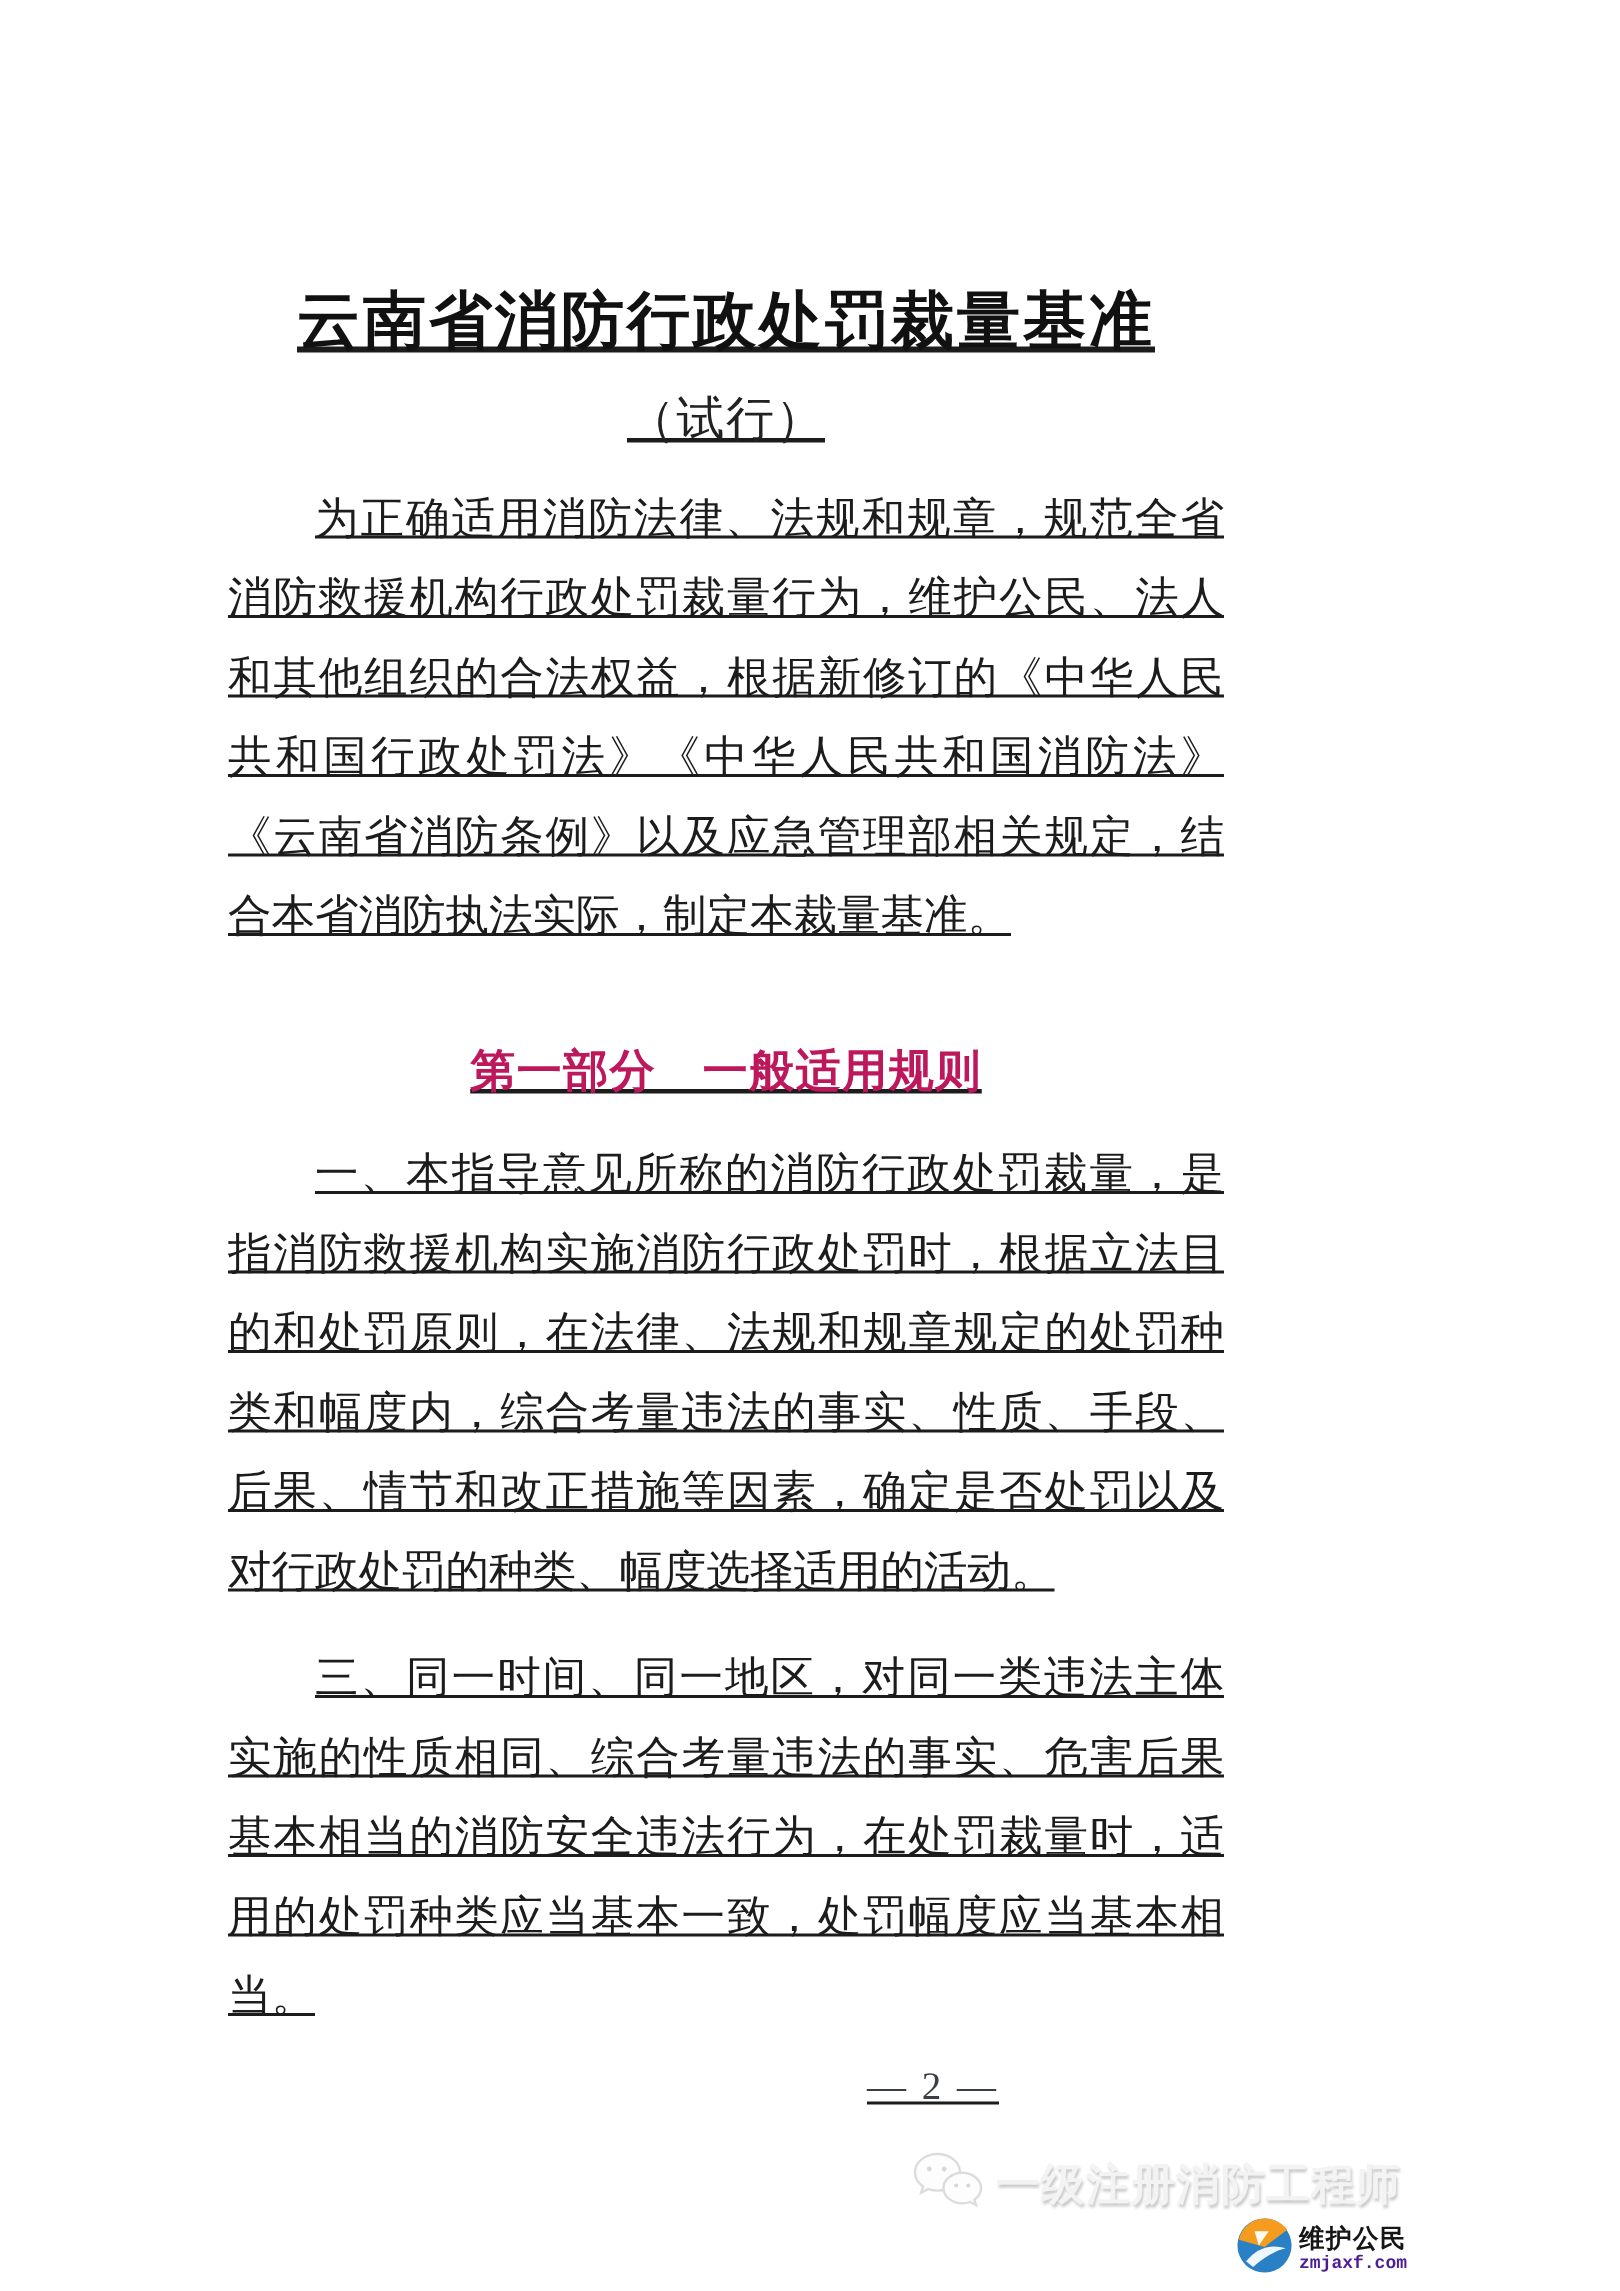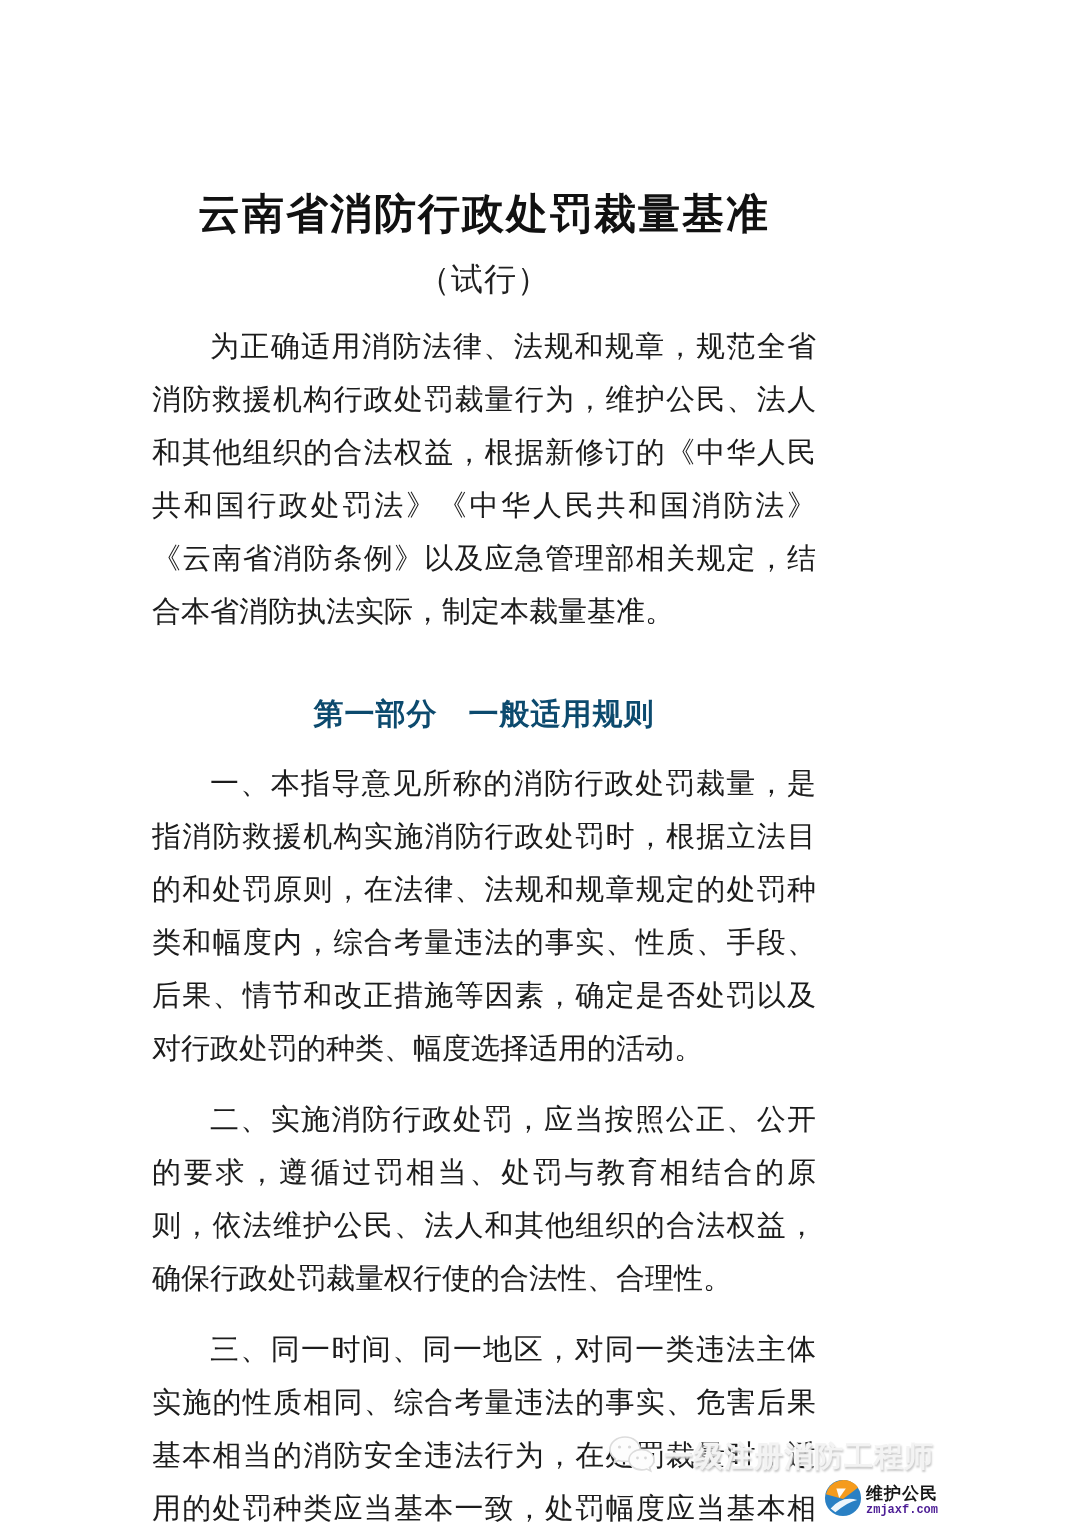--- a/index.html
+++ b/index.html
@@ -4,20 +4,21 @@
 <style>
   html, body { margin: 0; padding: 0; background: #ffffff; }
   .page {
     position: relative;
     width: 968px;
     height: 1527px;
     background: #ffffff;
     overflow: hidden;
     font-family: "Liberation Serif", serif;
     color: #1c1c1c;
+    text-decoration: underline;
   }
   .doc { padding: 0 134px; }
   .doc-title {
     margin: 186px 0 0 0;
     text-align: center;
     font-size: 42px;
     font-weight: bold;
     letter-spacing: 2px;
     color: #111;
     font-family: "Liberation Serif", serif;
@@ -37,21 +38,21 @@
     text-align: justify;
     text-indent: 2em;
     color: #1c1c1c;
   }
   .section-heading {
     margin: 56px 0 22px 0;
     text-align: center;
     font-family: "Liberation Sans", sans-serif;
     font-weight: bold;
     font-size: 30px;
-    color: #0c4a6e;
+    color: #be185d;
     letter-spacing: 1px;
   }
   .page-number {
     margin-top: 2px;
     padding-right: 168px;
     text-align: right;
     font-size: 26px;
     letter-spacing: 2px;
     color: #3a3f46;
   }
@@ -112,21 +113,20 @@
 
     <h1 class="doc-title">云南省消防行政处罚裁量基准</h1>
 
     <div class="doc-subtitle">（试行）</div>
 
     <p class="body-text intro">为正确适用消防法律、法规和规章，规范全省消防救援机构行政处罚裁量行为，维护公民、法人和其他组织的合法权益，根据新修订的《中华人民共和国行政处罚法》《中华人民共和国消防法》《云南省消防条例》以及应急管理部相关规定，结合本省消防执法实际，制定本裁量基准。</p>
 
     <h2 class="section-heading">第一部分　一般适用规则</h2>
 
     <p class="body-text">一、本指导意见所称的消防行政处罚裁量，是指消防救援机构实施消防行政处罚时，根据立法目的和处罚原则，在法律、法规和规章规定的处罚种类和幅度内，综合考量违法的事实、性质、手段、后果、情节和改正措施等因素，确定是否处罚以及对行政处罚的种类、幅度选择适用的活动。</p>
-    <p class="body-text">二、实施消防行政处罚，应当按照公正、公开的要求，遵循过罚相当、处罚与教育相结合的原则，依法维护公民、法人和其他组织的合法权益，确保行政处罚裁量权行使的合法性、合理性。</p>
     <p class="body-text">三、同一时间、同一地区，对同一类违法主体实施的性质相同、综合考量违法的事实、危害后果基本相当的消防安全违法行为，在处罚裁量时，适用的处罚种类应当基本一致，处罚幅度应当基本相当。</p>
 
     <div class="page-number">— 2 —</div>
   </div>
 
   <div class="wm-row">
     <span>
       <svg class="wechat-icon" viewBox="0 0 48 42">
         <g fill="#fdfdfd" stroke="#dcdcdc" stroke-width="1.6">
           <path d="M17 3 C8.7 3 2 8.5 2 15.2 c0 3.8 2.1 7.2 5.4 9.4 l-1.3 4.2 4.6-2.4 c1.9 .6 4 1 6.3 1 8.3 0 15-5.5 15-12.2 C32 8.5 25.3 3 17 3 Z"></path>

